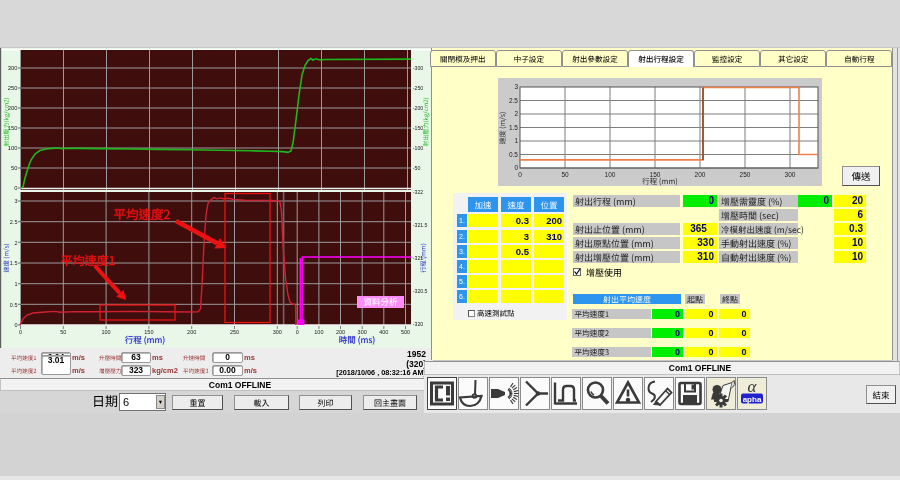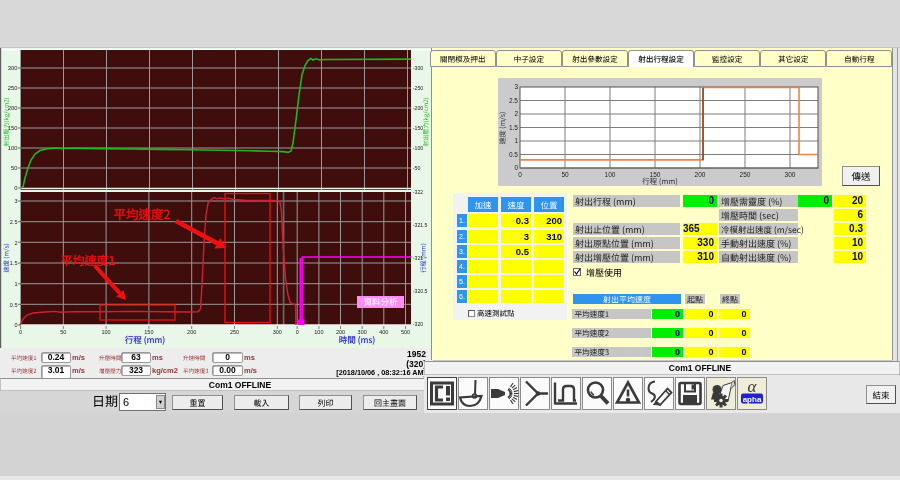--- a/index.html
+++ b/index.html
@@ -142,21 +142,21 @@
       <line x1="340.5" y1="326" x2="340.5" y2="329"></line>
       <line x1="362.2" y1="326" x2="362.2" y2="329"></line>
       <line x1="383.8" y1="326" x2="383.8" y2="329"></line>
       <line x1="405.5" y1="326" x2="405.5" y2="329"></line>
     </g>
     <rect x="357" y="296" width="47" height="12" fill="#ff8cf8"></rect>
   </svg>
 <div class="vbox" style="left:41px;top:352px;width:30px;height:11px;line-height:9px">0.24</div>
 <div class="vbox" style="left:121px;top:352px;width:30px;height:11px;line-height:9px">63</div>
 <div class="vbox" style="left:212px;top:352px;width:31px;height:11px;line-height:9px">0</div>
-<div class="vbox" style="left:41px;top:365px;width:30px;height:14px;line-height:9px">3.01</div>
+<div class="vbox" style="left:41px;top:355px;width:30px;height:20px;line-height:9px">3.01</div>
 <div class="vbox" style="left:121px;top:365px;width:30px;height:11px;line-height:9px">323</div>
 <div class="vbox" style="left:212px;top:365px;width:31px;height:11px;line-height:9px">0.00</div>
 <div class="a" style="left:72px;top:354px;font-size:7.5px;line-height:8px;color:#993333;font-weight:bold">m/s</div>
 <div class="a" style="left:152px;top:354px;font-size:7.5px;line-height:8px;color:#993333;font-weight:bold">ms</div>
 <div class="a" style="left:244px;top:354px;font-size:7.5px;line-height:8px;color:#993333;font-weight:bold">ms</div>
 <div class="a" style="left:72px;top:367px;font-size:7.5px;line-height:8px;color:#993333;font-weight:bold">m/s</div>
 <div class="a" style="left:152px;top:367px;font-size:7.5px;line-height:8px;color:#993333;font-weight:bold">kg/cm2</div>
 <div class="a" style="left:244px;top:367px;font-size:7.5px;line-height:8px;color:#993333;font-weight:bold">m/s</div>
 <div class="a" style="left:280px;top:350px;width:146px;text-align:right;font-size:8.5px;font-weight:bold;color:#000;line-height:8.5px">1952</div>
 <div class="a" style="left:280px;top:360px;width:146px;text-align:right;font-size:8.5px;font-weight:bold;color:#000;line-height:8.5px">(320)</div>
@@ -249,21 +249,21 @@
 <div class="a" style="left:534px;top:290.3px;width:30px;height:13px;background:#ffff00;color:#000080;font-weight:bold;font-size:9.5px;line-height:13px;text-align:right;padding-right:2px"></div>
 <div class="a" style="left:467.5px;top:309.5px;width:7px;height:7px;background:#fff;border:1px solid #888;border-top-color:#555;border-left-color:#555"></div>
 <div class="glab" style="left:573px;top:195px;width:107px;height:12px"></div>
 <div class="a" style="left:683px;top:195px;width:34px;height:12px;background:#00ee00;color:#000080;font-weight:bold;font-size:10px;line-height:12px;text-align:right;padding-right:3px">0</div>
 <div class="glab" style="left:719px;top:195px;width:79px;height:12px"></div>
 <div class="a" style="left:798px;top:195px;width:34px;height:12px;background:#00ee00;color:#000080;font-weight:bold;font-size:10px;line-height:12px;text-align:right;padding-right:3px">0</div>
 <div class="a" style="left:834px;top:195px;width:32px;height:12px;background:#ffff00;color:#000080;font-weight:bold;font-size:10px;line-height:12px;text-align:right;padding-right:3px">20</div>
 <div class="glab" style="left:719px;top:209px;width:79px;height:12px"></div>
 <div class="a" style="left:834px;top:209px;width:32px;height:12px;background:#ffff00;color:#000080;font-weight:bold;font-size:10px;line-height:12px;text-align:right;padding-right:3px">6</div>
 <div class="glab" style="left:573px;top:223px;width:107px;height:12px"></div>
-<div class="a" style="left:683px;top:223px;width:34px;height:12px;background:#ffff00;color:#000080;font-weight:bold;font-size:10px;line-height:12px;text-align:left;padding-right:3px">365</div>
+<div class="a" style="left:683px;top:223px;width:34px;height:12px;background:#ffff00;color:#000080;font-weight:bold;font-size:10px;line-height:12px;text-align:center;padding-right:3px">365</div>
 <div class="glab" style="left:719px;top:223px;width:79px;height:12px"></div>
 <div class="a" style="left:834px;top:223px;width:32px;height:12px;background:#ffff00;color:#000080;font-weight:bold;font-size:10px;line-height:12px;text-align:right;padding-right:3px">0.3</div>
 <div class="glab" style="left:573px;top:237px;width:107px;height:12px"></div>
 <div class="a" style="left:683px;top:237px;width:34px;height:12px;background:#ffff00;color:#000080;font-weight:bold;font-size:10px;line-height:12px;text-align:right;padding-right:3px">330</div>
 <div class="glab" style="left:719px;top:237px;width:79px;height:12px"></div>
 <div class="a" style="left:834px;top:237px;width:32px;height:12px;background:#ffff00;color:#000080;font-weight:bold;font-size:10px;line-height:12px;text-align:right;padding-right:3px">10</div>
 <div class="glab" style="left:573px;top:251px;width:107px;height:12px"></div>
 <div class="a" style="left:683px;top:251px;width:34px;height:12px;background:#ffff00;color:#000080;font-weight:bold;font-size:10px;line-height:12px;text-align:right;padding-right:3px">310</div>
 <div class="glab" style="left:719px;top:251px;width:79px;height:12px"></div>
 <div class="a" style="left:834px;top:251px;width:32px;height:12px;background:#ffff00;color:#000080;font-weight:bold;font-size:10px;line-height:12px;text-align:right;padding-right:3px">10</div>

